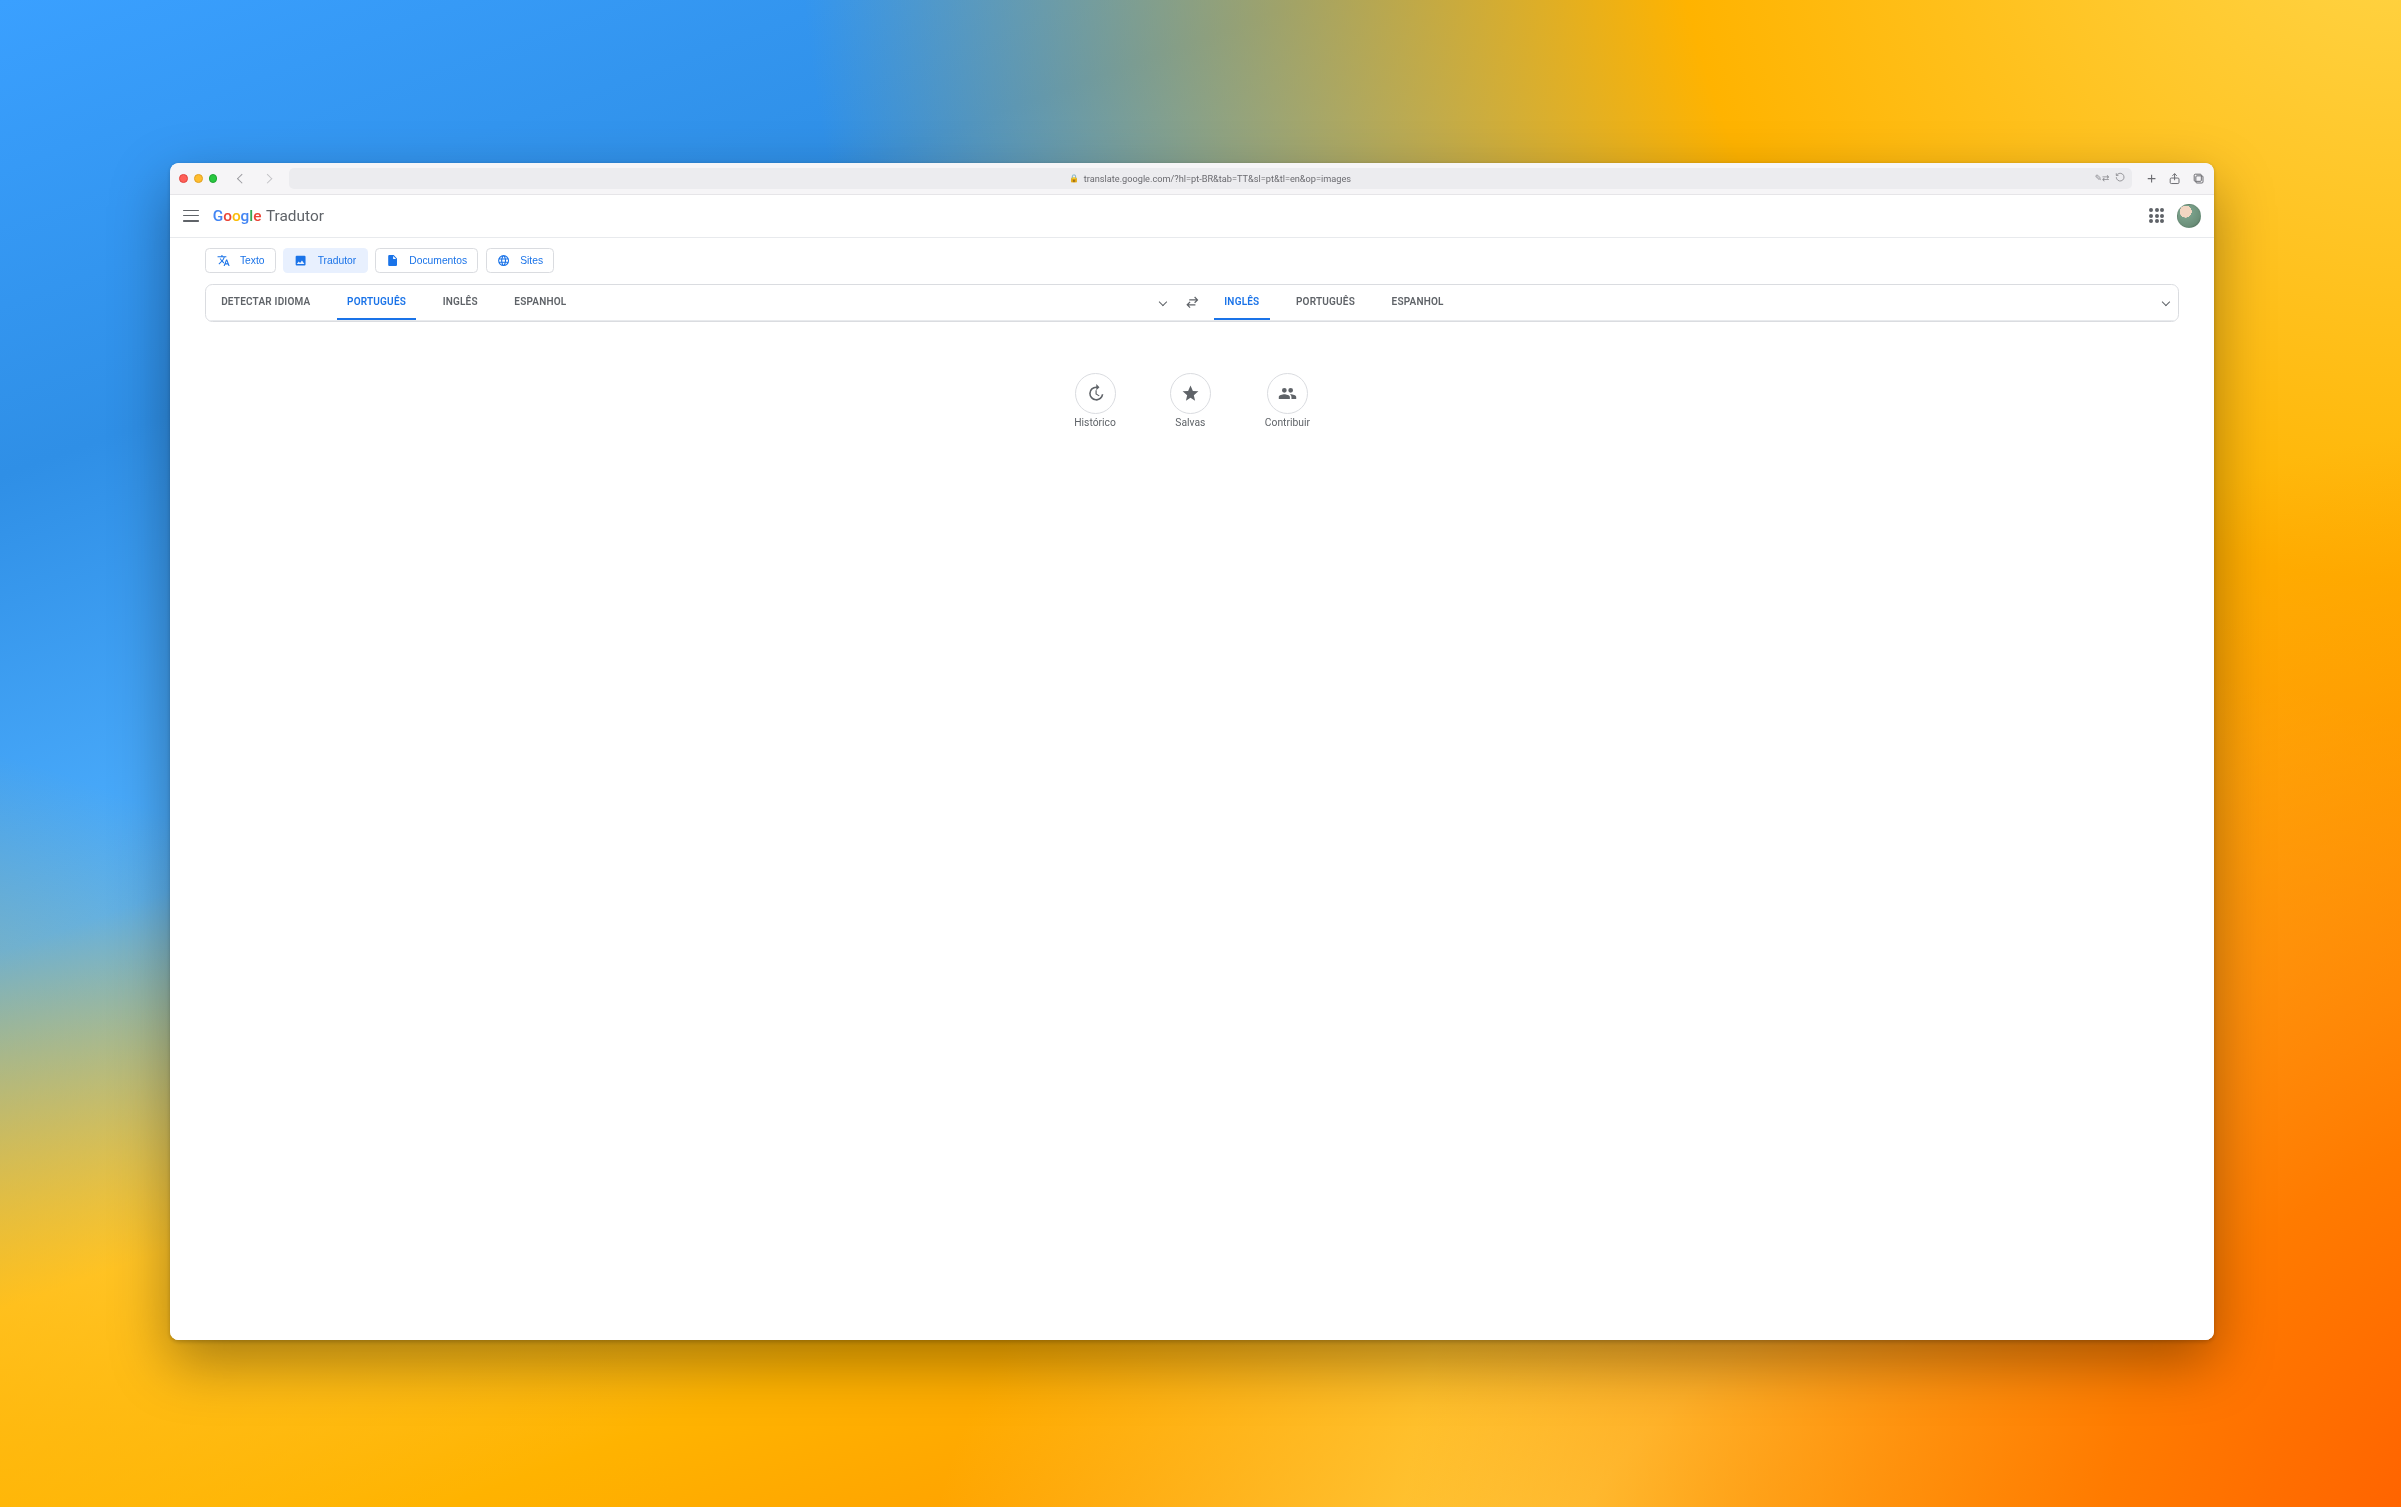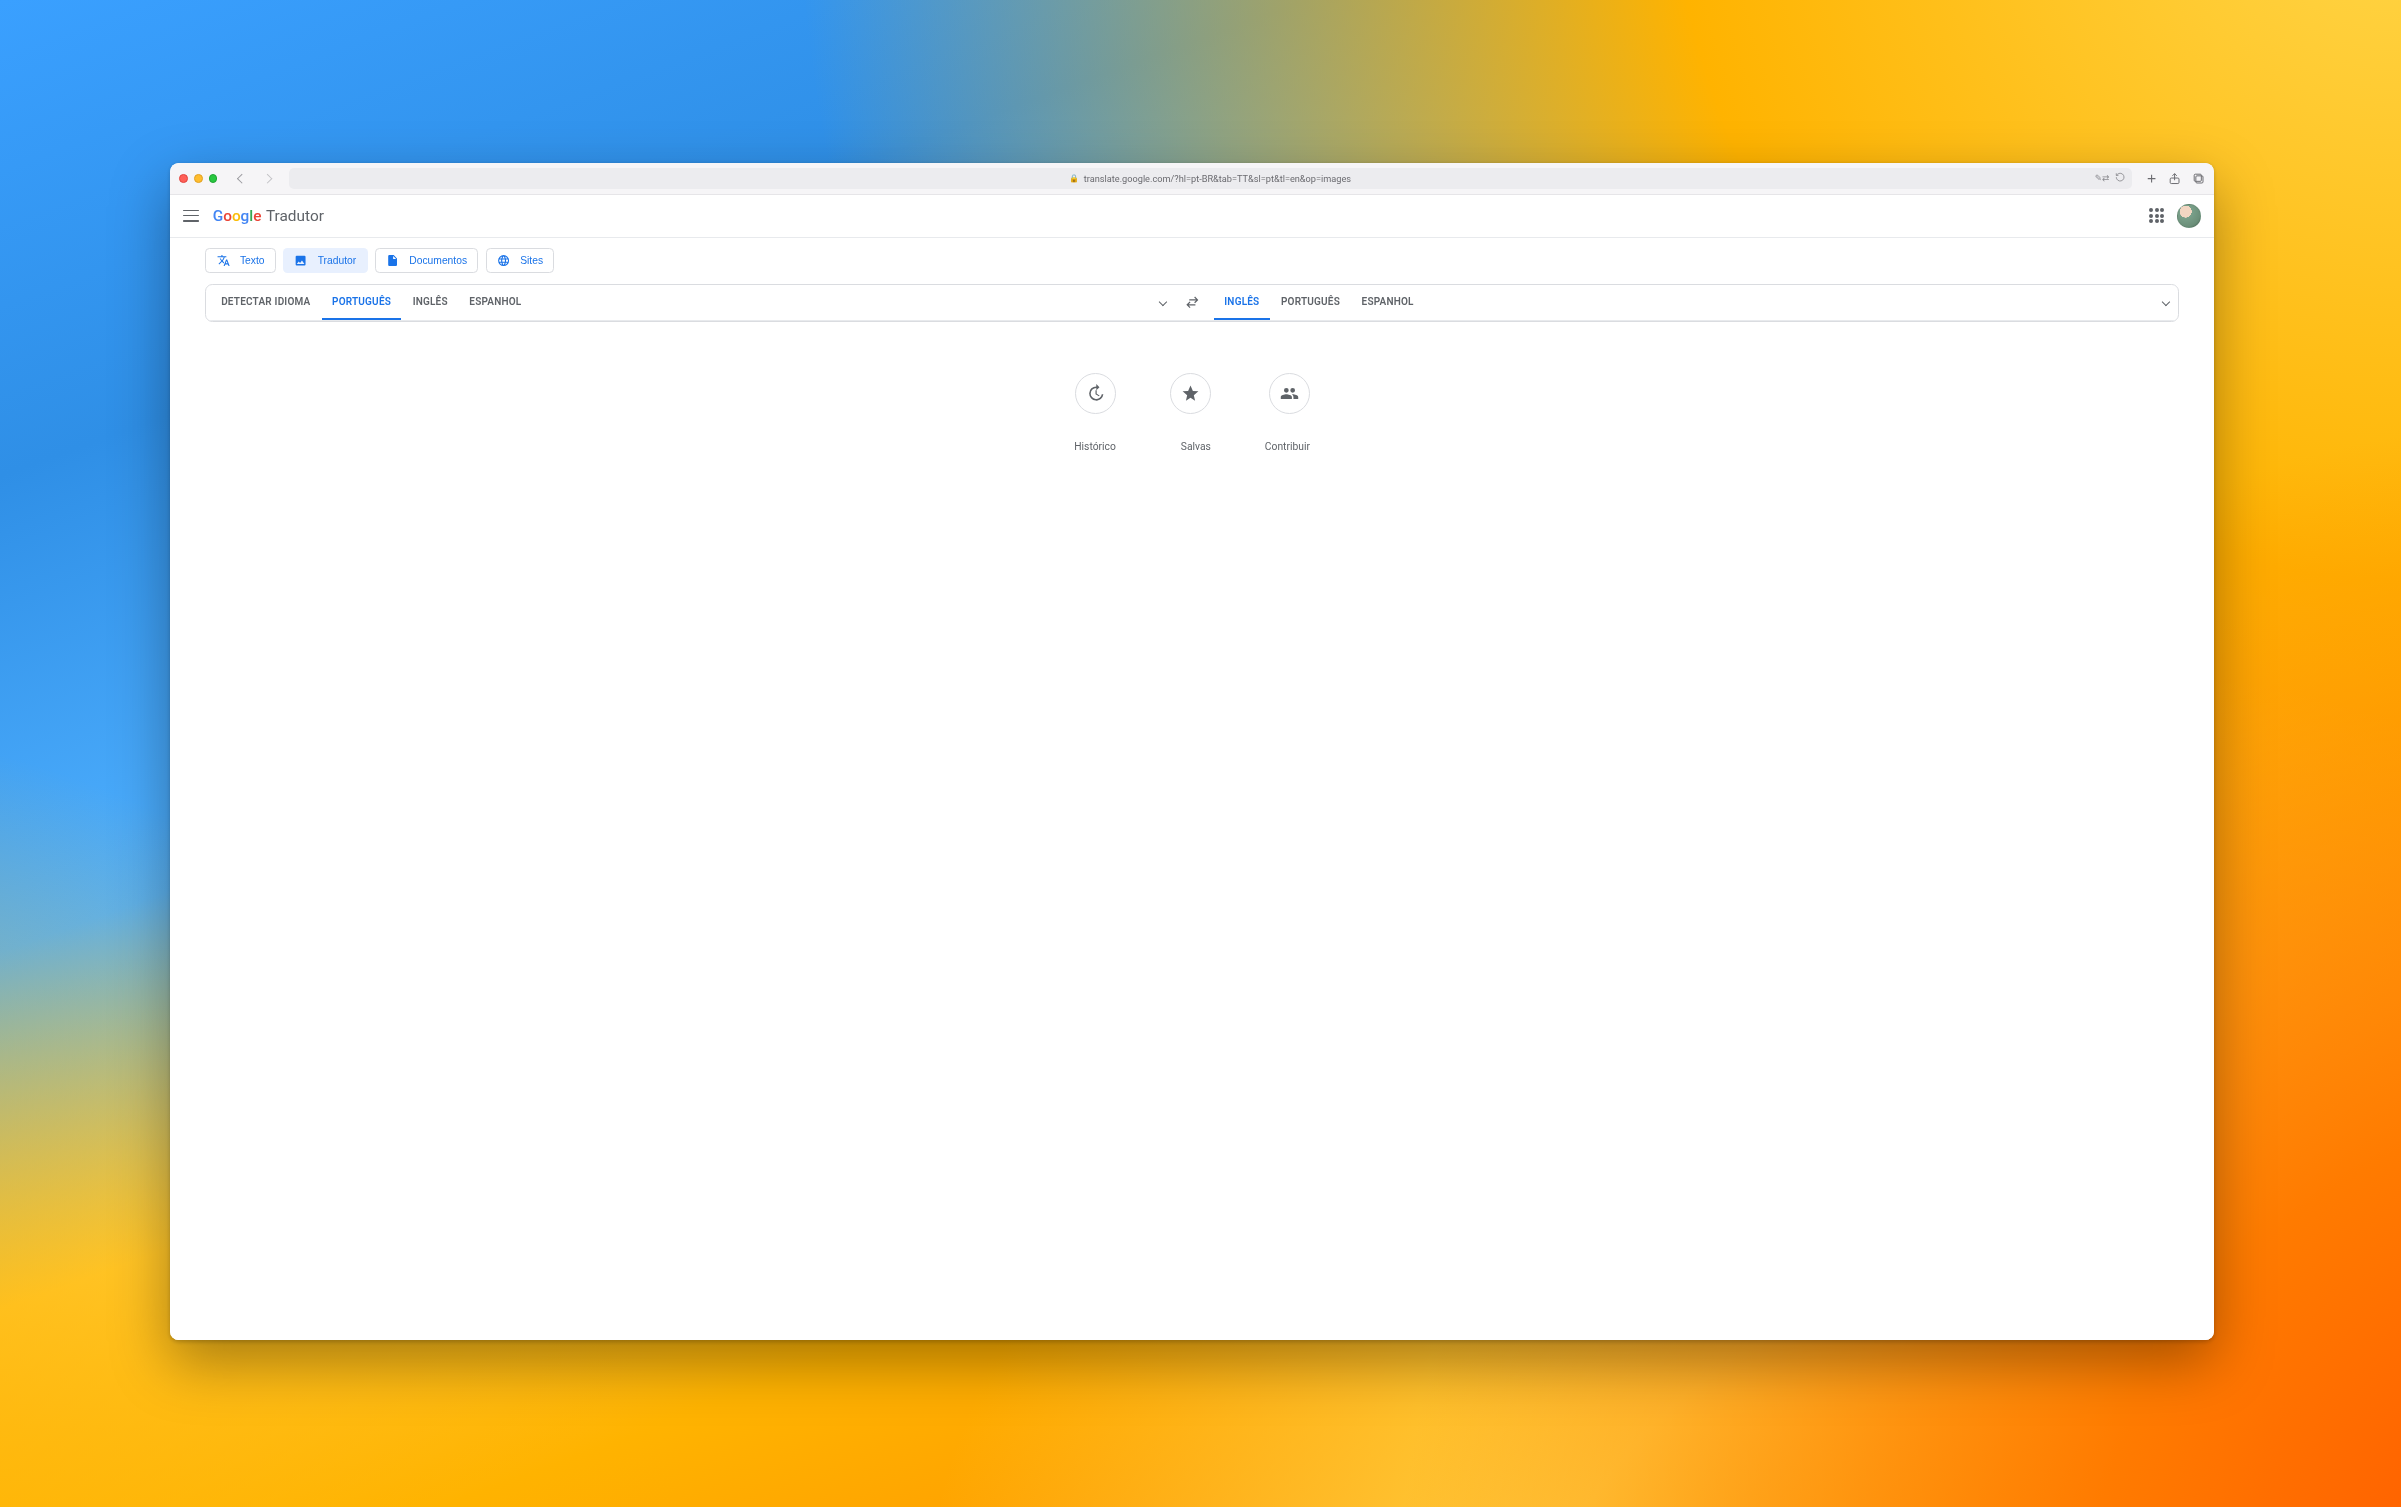--- a/index.html
+++ b/index.html
@@ -140,21 +140,21 @@
     border-radius: 7.3px;
     background:#fff;
     overflow:hidden;
   }
   .lang-row {
     display:flex; align-items:stretch;
     border-bottom: 0.7px solid #e8eaed;
     min-height: 35px;
   }
   .lang-side { flex:1; display:flex; align-items:center; }
-  .lang-tabs { display:flex; align-items:center; gap: 1px; padding: 0 4.4px;}
+  .lang-tabs { display:flex; align-items:center; gap: 16px; padding: 0 4.4px;}
   .lang-tab {
     padding: 0 10.3px;
     height: 35px;
     display:flex; align-items:center;
     font-size: 10px;
     font-weight: 600;
     letter-spacing: 0.2px;
     color:#5f6368;
     text-transform: uppercase;
     cursor:pointer;
@@ -193,21 +193,21 @@
   .feedback {
     text-align:right; font-size:8.8px; font-style:italic; color:#5f6368;
     margin: 5.9px 2.9px 0 0;
   }
 
   
   .bottom-actions {
     margin-top: 51px;
     display:flex; justify-content:center; gap: 54px;
   }
-  .baction { display:flex; flex-direction:column; align-items:flex-end; gap:26px; cursor:pointer;}
+  .baction { display:flex; flex-direction:column; align-items:center; gap:2px; cursor:pointer;}
   .baction .circle {
     width:41px; height:41px; border-radius:50%;
     border:0.7px solid #dadce0;
     display:flex; align-items:center; justify-content:center;
     color:#5f6368;
   }
   .baction .circle svg { width:19px; height:19px;}
   .baction .label { font-size:10.3px; color:#5f6368;}
 </style>
 </head>

